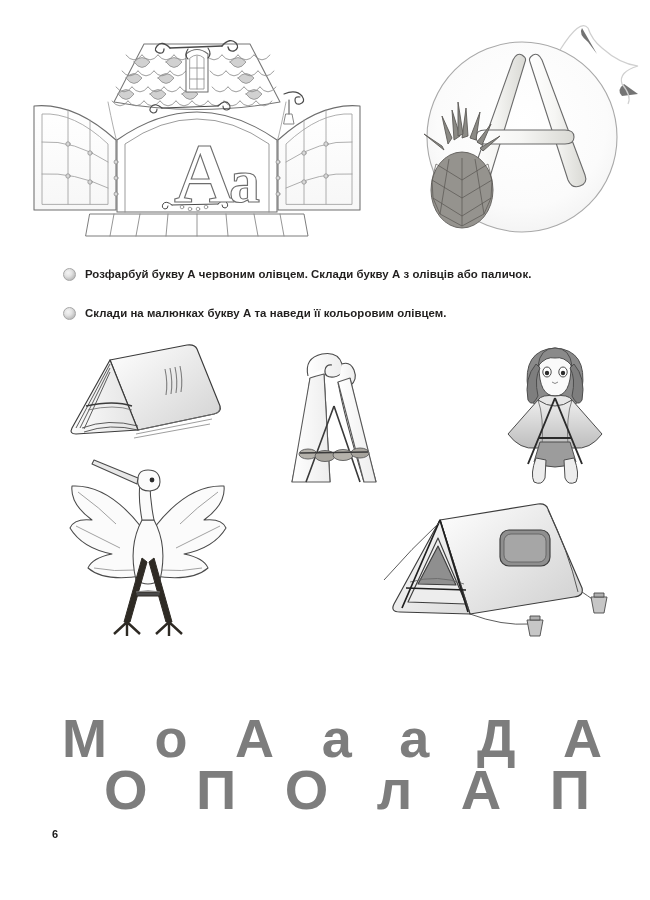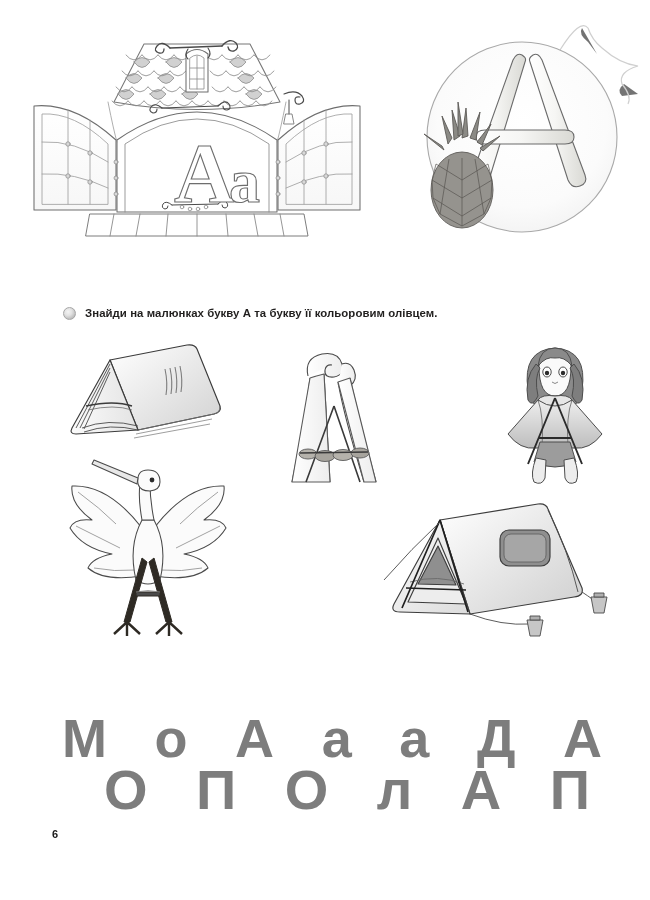--- a/index.html
+++ b/index.html
@@ -228,24 +228,28 @@
           <path d="M44,152 L70,168 L96,152 M40,168 L70,186 L100,168
                    M41,186 L70,204 L99,186 M48,202 L70,214 L92,202"></path>
           <path d="M44,152 L40,168 L41,186 L48,202 M96,152 L100,168 L99,186 L92,202"></path>
           <path d="M70,146 L70,214"></path>
           <path d="M57,147 L48,202 M83,147 L92,202"></path>
         </g>
       </g>
     </svg>
   </div>
 
+  <div class="instr" id="instr-1" style="left:63px; top:268px;">
+    <span class="bullet"></span>
+    <span class="instr-text">Розфарбуй букву А червоним олівцем. Склади букву А з олівців або паличок.</span>
+  </div>
 
   <div class="instr" id="instr-2" style="left:63px; top:307px;">
     <span class="bullet"></span>
-    <span class="instr-text">Знайди на малюнках букву А та букву її кольоровим олівцем.</span>
+    <span class="instr-text">Склади на малюнках букву А та наведи її кольоровим олівцем.</span>
   </div>
 
   <div class="illus" id="book" style="left:62px; top:342px;">
     <svg width="190" height="120" viewBox="0 0 190 120">
       <defs>
         <linearGradient id="bookCover" x1="0" y1="0" x2="1" y2="1">
           <stop offset="0" stop-color="#ffffff"></stop>
             <stop offset="100%" stop-color="#d2d2d2"></stop>
         </linearGradient>
         <linearGradient id="bookLeft" x1="0" y1="0" x2="1" y2="0">

